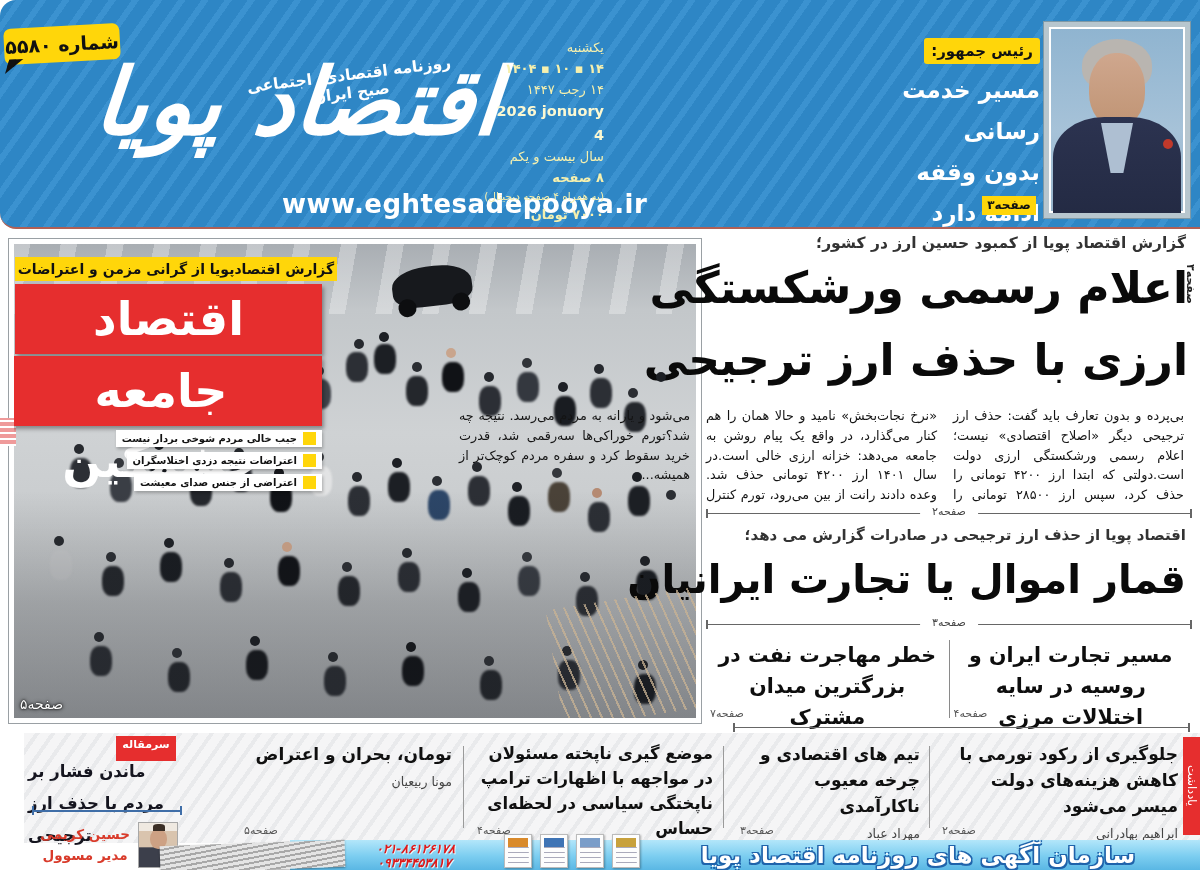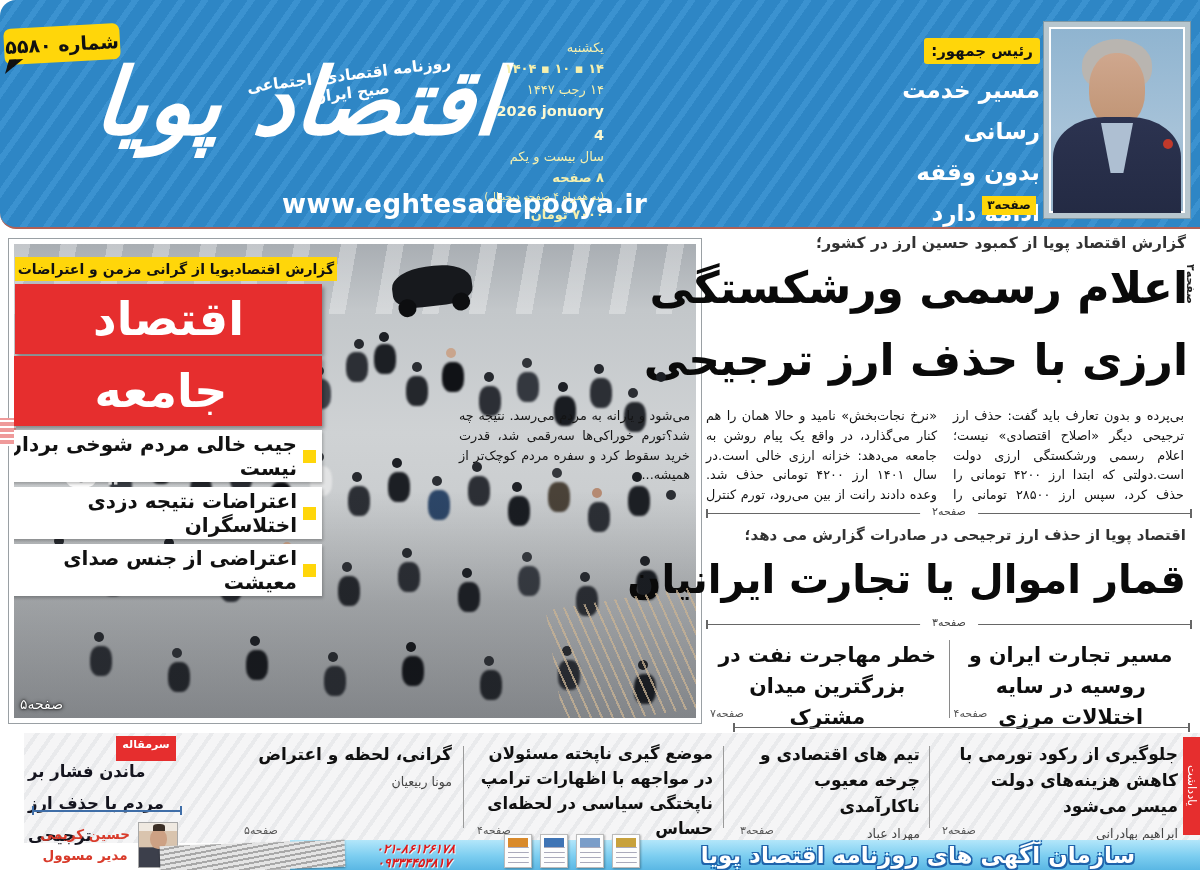--- a/index.html
+++ b/index.html
@@ -83,21 +83,21 @@
     background:repeating-linear-gradient(75deg, transparent 0 8px, #c9b394 8px 10px); }
   .ps-kicker { position:absolute; left:1px; top:13px; width:322px; height:24px; background:#ffd60a;
     color:#111; font-size:14px; font-weight:bold; text-align:center; line-height:24px; z-index:5; }
   .redbox { position:absolute; background:#e62e2e; color:#fff; font-weight:bold; text-align:center;
     z-index:5; box-shadow:2px 3px 4px rgba(0,0,0,.35); }
   .redbox.r1 { left:1px; top:40px; width:307px; height:70px; font-size:46px; line-height:70px; }
   .redbox.r2 { left:-14px; top:112px; width:322px; height:70px; font-size:46px; line-height:70px; }
   .bullets { position:absolute; left:-14px; top:186px; width:322px; display:flex; flex-direction:column;
     gap:5px; align-items:flex-start; direction:rtl; z-index:5; }
   .bullet-row { display:flex; align-items:center; gap:6px; background:#fff; padding:2px 6px;
-    font-size:20px; font-weight:bold; color:#111; box-shadow:1px 2px 3px rgba(0,0,0,.25); }
+    font-size:10px; font-weight:bold; color:#111; box-shadow:1px 2px 3px rgba(0,0,0,.25); }
   .bullet-sq { width:13px; height:13px; background:#ffd60a; flex:none; }
   .ps-page { position:absolute; left:6px; bottom:6px; color:#fff; font-size:14px; z-index:6;
     text-shadow:0 0 4px #000, 0 0 2px #000; }
   .left-frag { position:absolute; left:0; top:418px; width:16px; height:28px; background:#ef9a9a; z-index:4;
     background-image:repeating-linear-gradient(0deg,#fff 0 2px, transparent 2px 6px); }
 
   
   .kicker { position:absolute; right:14px; width:470px; text-align:right; font-weight:bold; color:#333; }
   #lead-kicker { top:234px; font-size:15.5px; }
   #lead-headline { position:absolute; right:12px; top:252px; width:482px; text-align:right;
@@ -283,21 +283,21 @@
     <div class="n-p">صفحه۳</div>
   </div>
   <div class="nsep" id="sep2"></div>
   <div class="note" id="note3">
     <div class="n-h">موضع گیری ناپخته مسئولان در مواجهه با اظهارات ترامپ ناپختگی سیاسی در لحظه‌ای حساس</div>
     <div class="n-a">رامین قربانپور - روزنامه نگار</div>
     <div class="n-p">صفحه۴</div>
   </div>
   <div class="nsep" id="sep3"></div>
   <div class="note" id="note4">
-    <div class="n-h">گرانی، لحظه و اعتراض</div>
+    <div class="n-h">تومان، بحران و اعتراض</div>
     <div class="n-a">مونا ربیعیان</div>
     <div class="n-p">صفحه۵</div>
   </div>
 
   <div id="editorial">
     <div class="ed-badge">سرمقاله</div>
     <div class="ed-h">ماندن فشار بر مردم با حذف ارز ترجیحی</div>
     <div class="ed-rule"></div>
     <div class="ed-author">
       <div class="ed-photo"></div>

